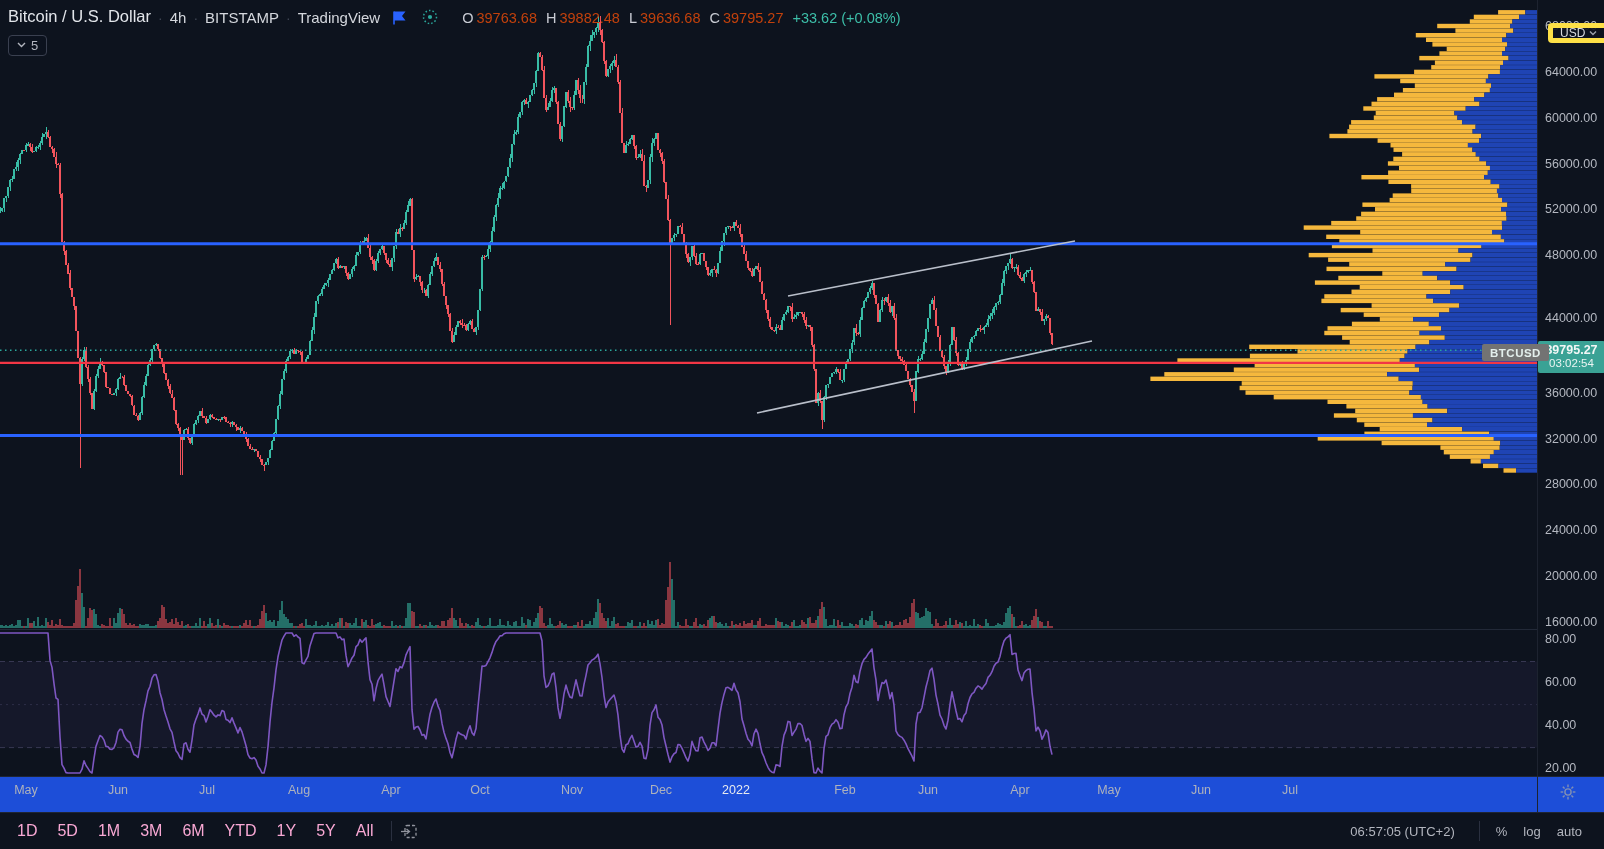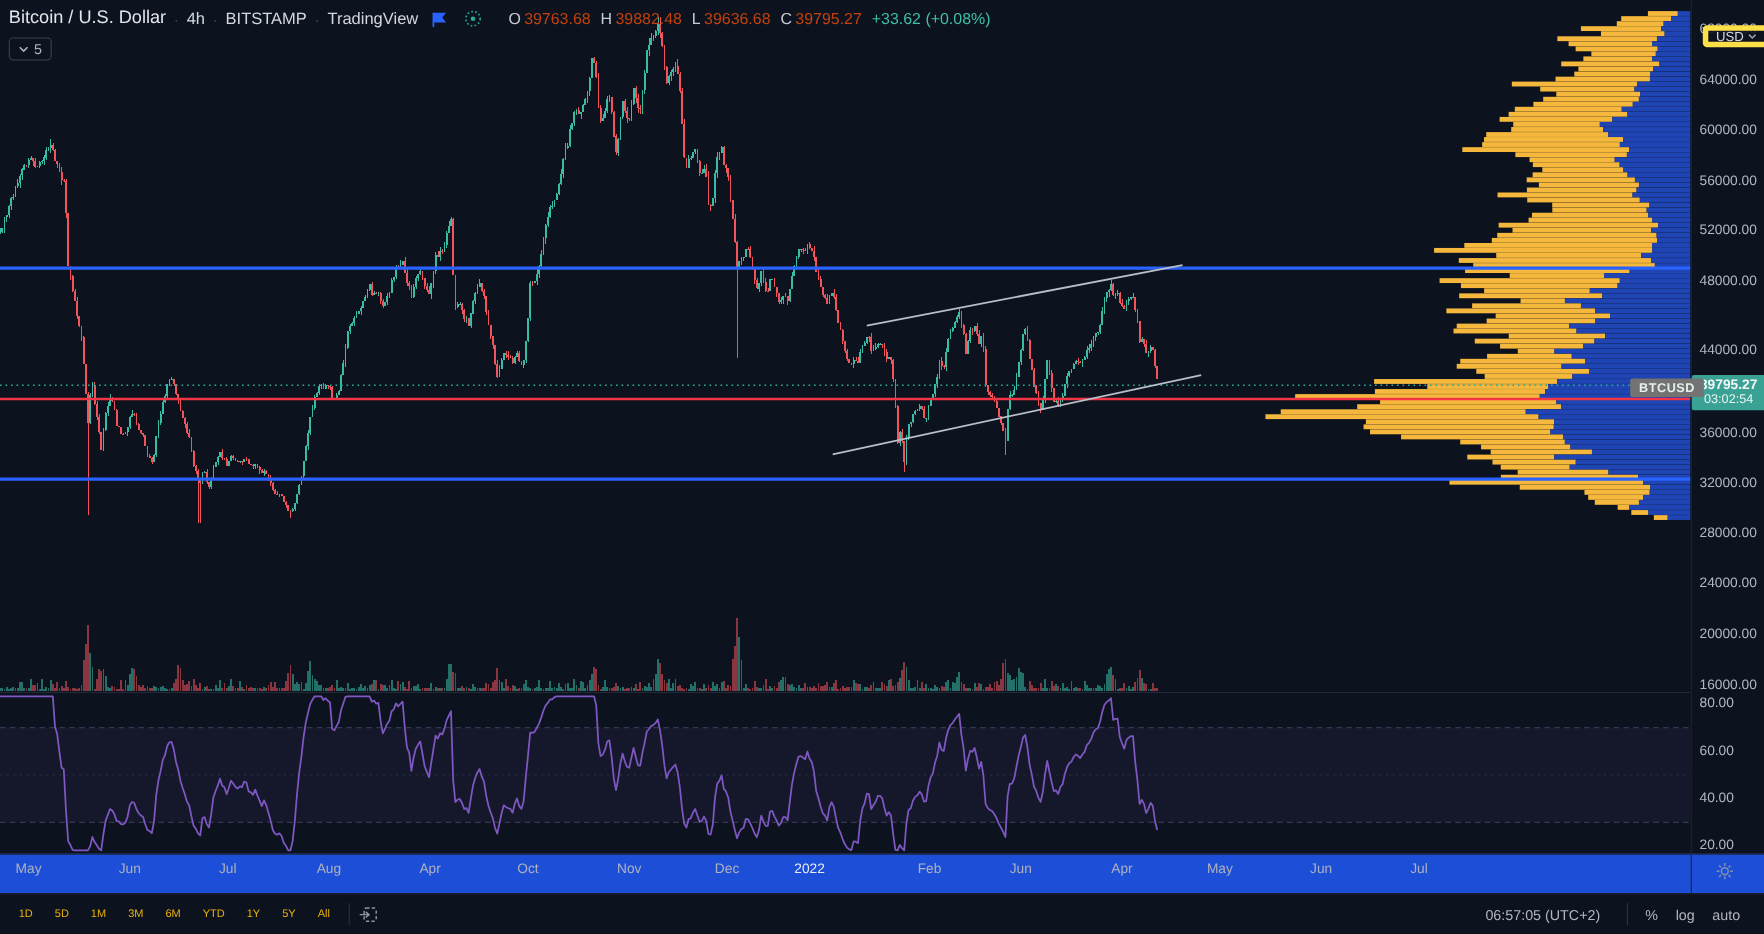--- a/index.html
+++ b/index.html
@@ -30,21 +30,21 @@
     border-top:1px solid #1f2533; background:#1d4ed8; }
   .month{ position:absolute; top:6px; width:44px; margin-left:-22px; text-align:center;
     font-size:12.5px; color:#aeb2bc; cursor:default;}
   .month.bright{ color:#e7eaef; }
   #axis-vsep{ position:absolute; left:1537px; top:0; width:1px; height:36px; background:#1d2330;}
   #gear{ position:absolute; left:1558px; top:5px; width:20px; height:20px; cursor:pointer; opacity:.8;}
   
   #toolbar{ position:absolute; left:0; top:812px; width:1604px; height:37px;
     border-top:1px solid #1f2533; background:#0d131e; display:flex; align-items:center; }
   .tb-left{ display:flex; align-items:center; gap:2px; padding-left:8px; }
-  .range-btn{ padding:3px 9px; font-size:10px; color:#eab308; border-radius:4px; cursor:pointer;}
+  .range-btn{ padding:3px 9px; font-size:16px; color:#f9a8d4; border-radius:4px; cursor:pointer;}
   .tb-sep{ width:1px; height:20px; background:#2a3040; margin:0 8px; }
   .tb-right{ margin-left:auto; display:flex; align-items:center; padding-right:14px; }
   #clock{ font-size:13px; color:#b2b5be; cursor:pointer; margin-right:16px;}
   .scale-btn{ font-size:13px; color:#b2b5be; padding:3px 8px; cursor:pointer; border-radius:4px;}
   
   #header{ position:absolute; left:8px; top:4px; z-index:10; }
   .hrow1{ display:flex; align-items:flex-end; gap:7px; height:22px; }
   .sym{ font-size:16.5px; color:#e2e5ea; cursor:pointer; }
   .hsep{ color:#3f4553; font-size:14px; }
   .hitem{ font-size:15px; color:#d4d7dd; cursor:pointer; }

